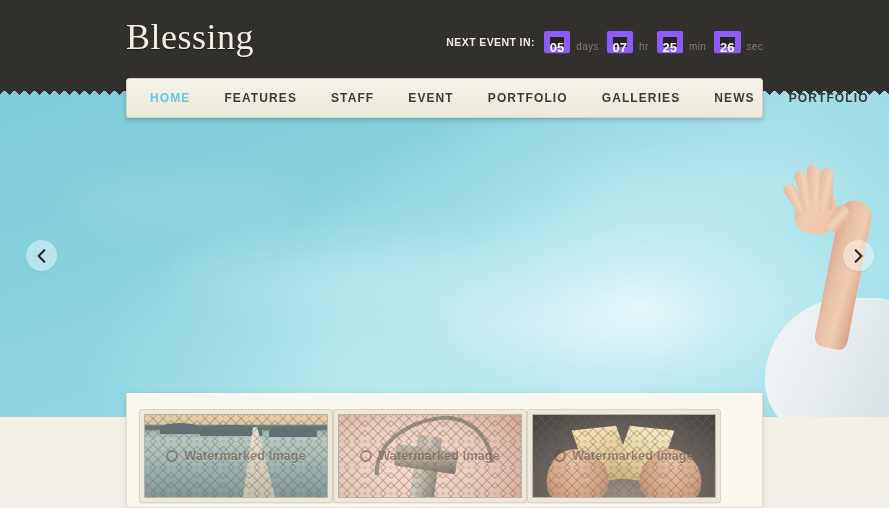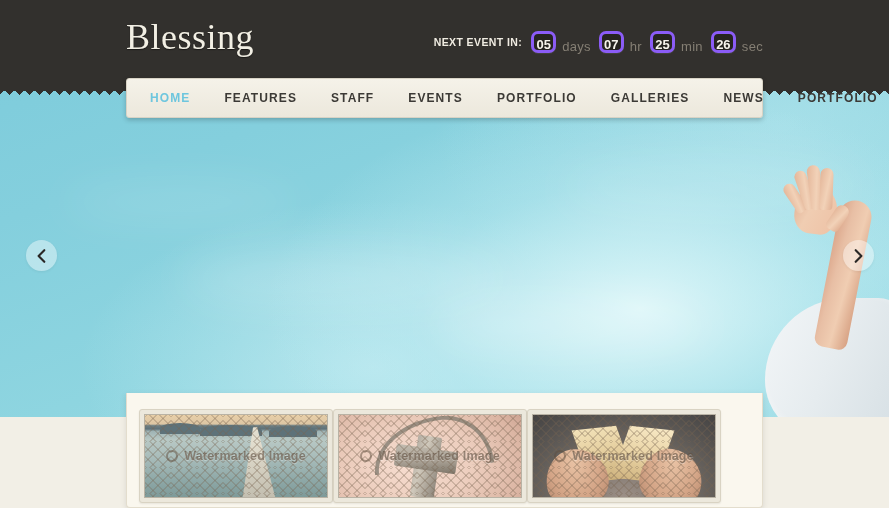--- a/index.html
+++ b/index.html
@@ -127,28 +127,28 @@
   .cd-label {
     font-size: 10.5px; font-weight: bold; color: #f0ece2;
     letter-spacing: 0.4px; margin-right: 9px;
     white-space: nowrap;
   }
   .cd-box {
     display: inline-block;
     min-width: 25px; height: 22px;
     line-height: 21px; text-align: center;
     background: #26241f;
-    border: 3px solid #8b5cf6;
-    border-radius: 7px;
+    border: 6px solid #8b5cf6;
+    border-radius: 2px;
     color: #f7f4ec;
     font-size: 13px; font-weight: bold;
     box-shadow: 0 1px 0 rgba(255,255,255,0.08);
   }
   .cd-unit {
-    font-size: 13px; color: #857f74;
+    font-size: 10px; color: #857f74;
     margin: 8px 8px 0 6px;
     letter-spacing: 0.3px;
   }
 
   
   .navbar {
     position: absolute;
     left: 126px; top: 78px;
     width: 637px; height: 40px;
     background: linear-gradient(180deg, #f5f2e9 0%, #ece8dc 100%);
@@ -363,21 +363,21 @@
       <span class="cd-unit">sec</span>
     </div>
 
     <div class="zigzag"></div>
   </div>
 
   <nav class="navbar" id="navbar">
       <div class="nav-item active">HOME</div>
       <div class="nav-item">FEATURES</div>
       <div class="nav-item">STAFF</div>
-      <div class="nav-item">EVENTS</div>
+      <div class="nav-item">EVENT</div>
       <div class="nav-item">PORTFOLIO</div>
       <div class="nav-item">GALLERIES</div>
       <div class="nav-item">NEWS</div>
       <div class="nav-item">PORTFOLIO</div>
     </nav>
 
   <div class="panel" id="thumb-panel">
 
     <div class="thumb">
       <div class="thumb-inner">

